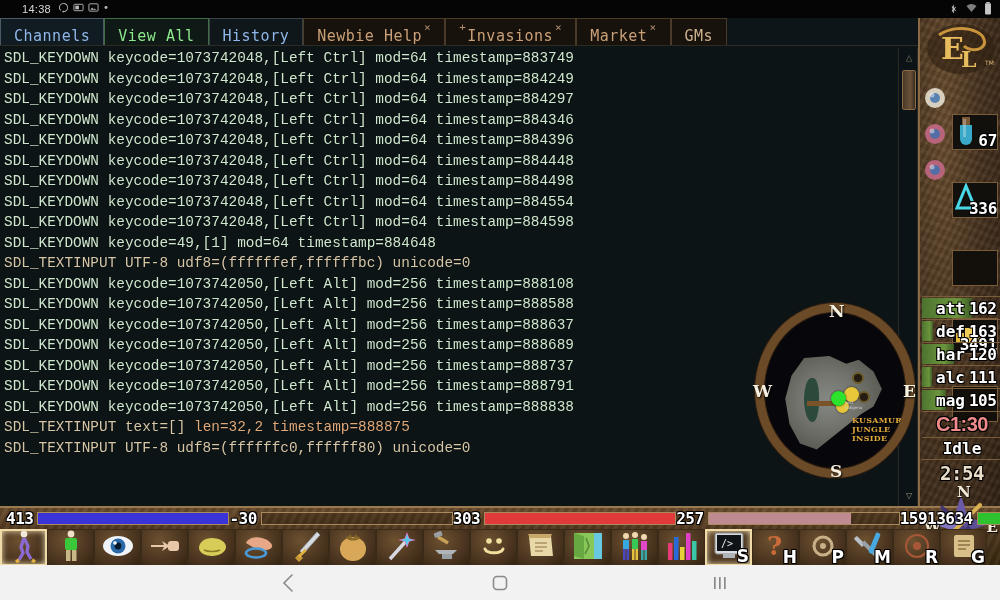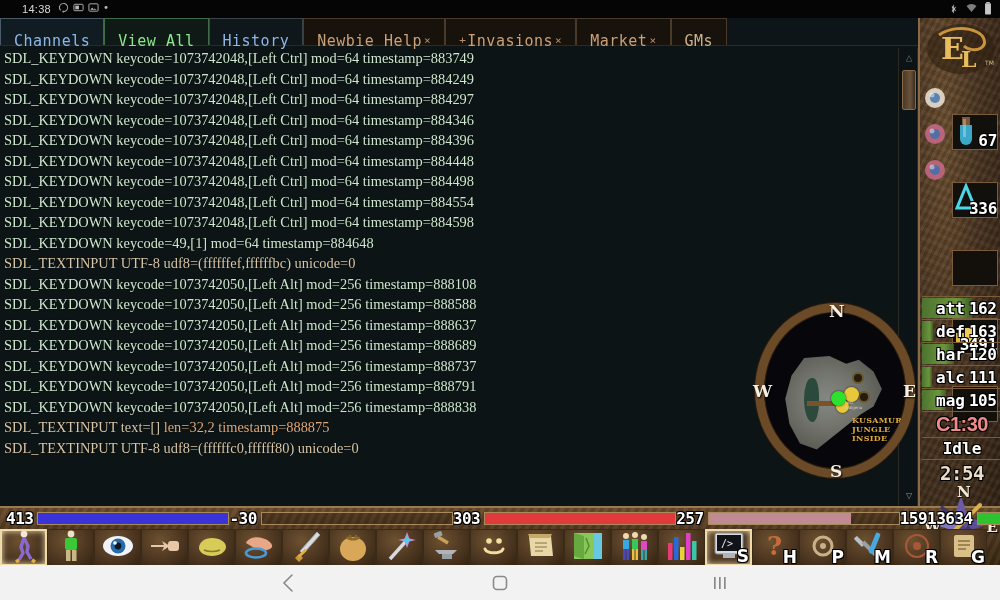--- a/index.html
+++ b/index.html
@@ -38,22 +38,22 @@
 
   
   #tabbar {
     position:absolute; left:0; top:0; width:918px; height:28px;
     background:#0d1518;
     border-bottom:1px solid #2d2a22;
     display:flex; align-items:stretch;
   }
   .tab {
     position:relative;
-    display:flex; align-items:flex-start; justify-content:center;
-    padding:13px 13px;
+    display:flex; align-items:flex-end; justify-content:center;
+    padding:0 13px;
     font-family:"DejaVu Sans Mono", monospace;
     font-size:15px; letter-spacing:.5px;
     border:1px solid #3a4448;
     border-bottom:none;
     background:#101a1d;
     white-space:nowrap;
   }
   .tab.t-channels { color:#8fb6e8; background:#101c22; border-color:#4a5a66; }
   .tab.t-history  { color:#8fb6e8; background:#0f171a; }
   .tab.t-viewall  { color:#8de88d; background:#0f1a16; border-color:#3f6b45; }
@@ -68,21 +68,21 @@
     align-self:flex-start; margin-top:2px;
   }
 
   
   #console {
     position:absolute; left:0; top:28px; width:900px; height:460px;
     padding:2px 0 0 4px;
     overflow:hidden;
   }
   .logline {
-    font-family:Liberation Serif, serif;
+    font-family:Liberation Mono, monospace;
     font-size:14.4px; line-height:20.5px;
     white-space:pre;
     color:#cfe8cf;
     text-shadow:0 0 1px rgba(0,0,0,.9);
   }
   .logline.kind-textinput { color:#d7c6a8; }
   .logline.kind-textinput .hl { color:#e0a97a; }
 
   
   #scroll-track {

